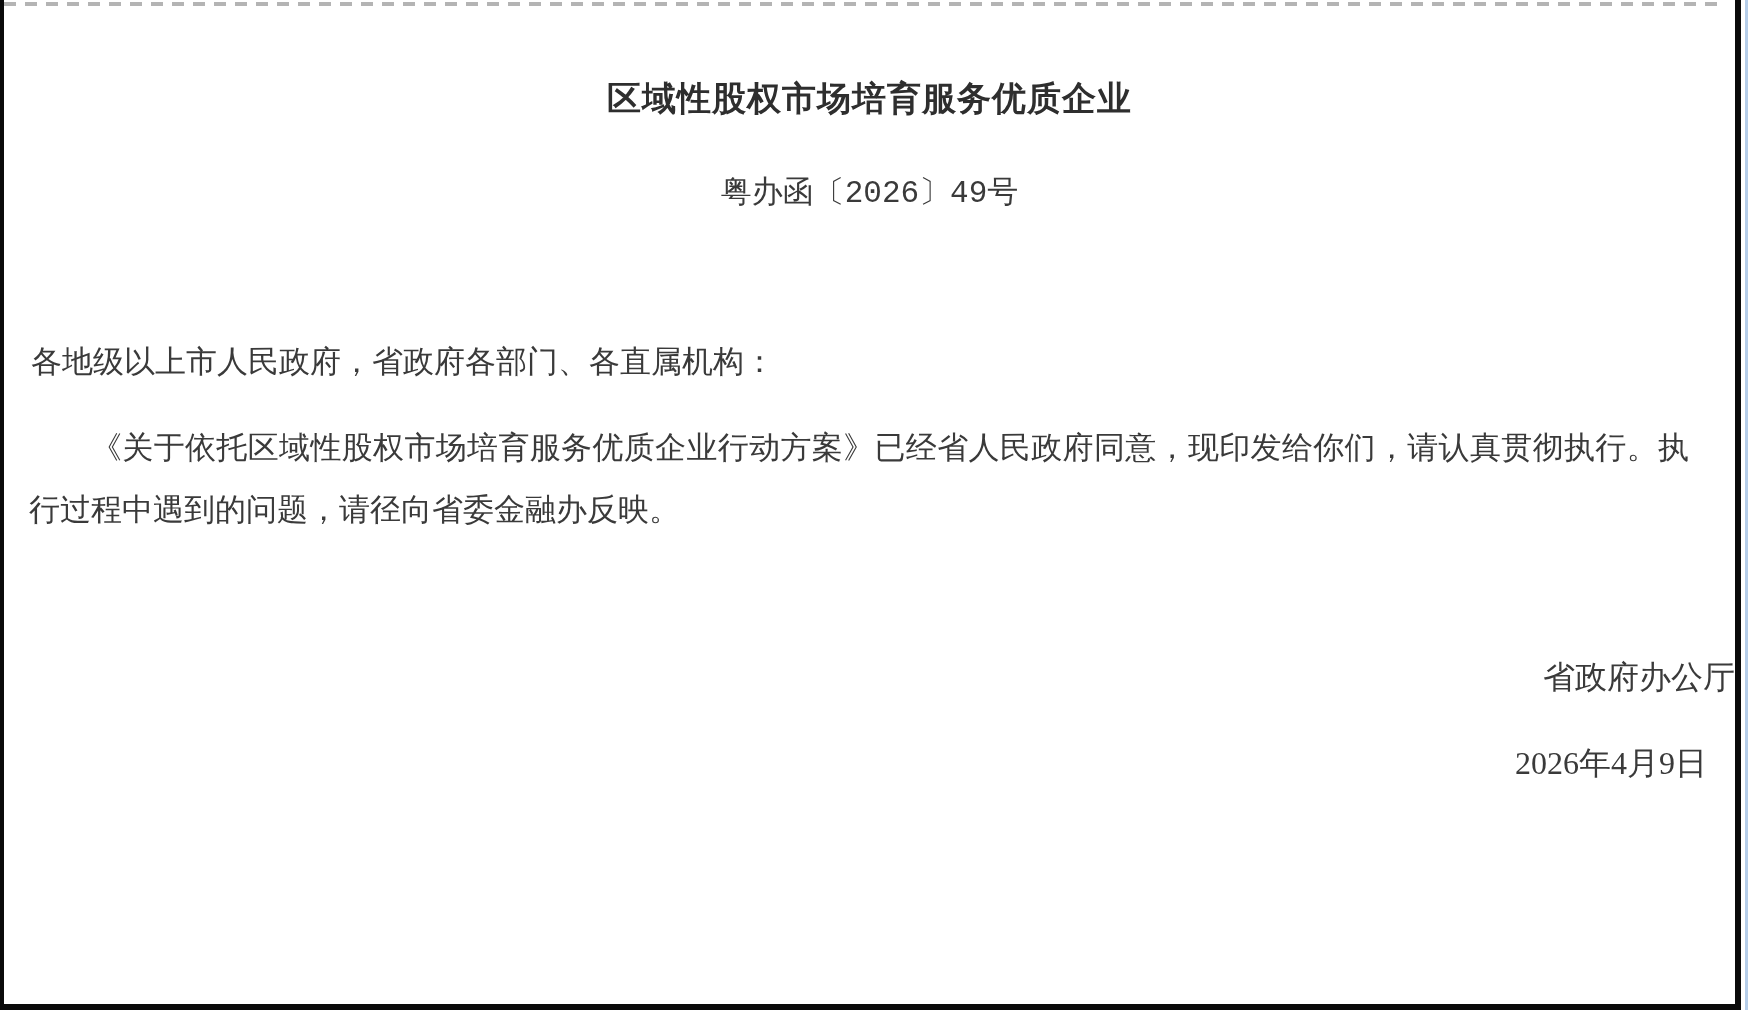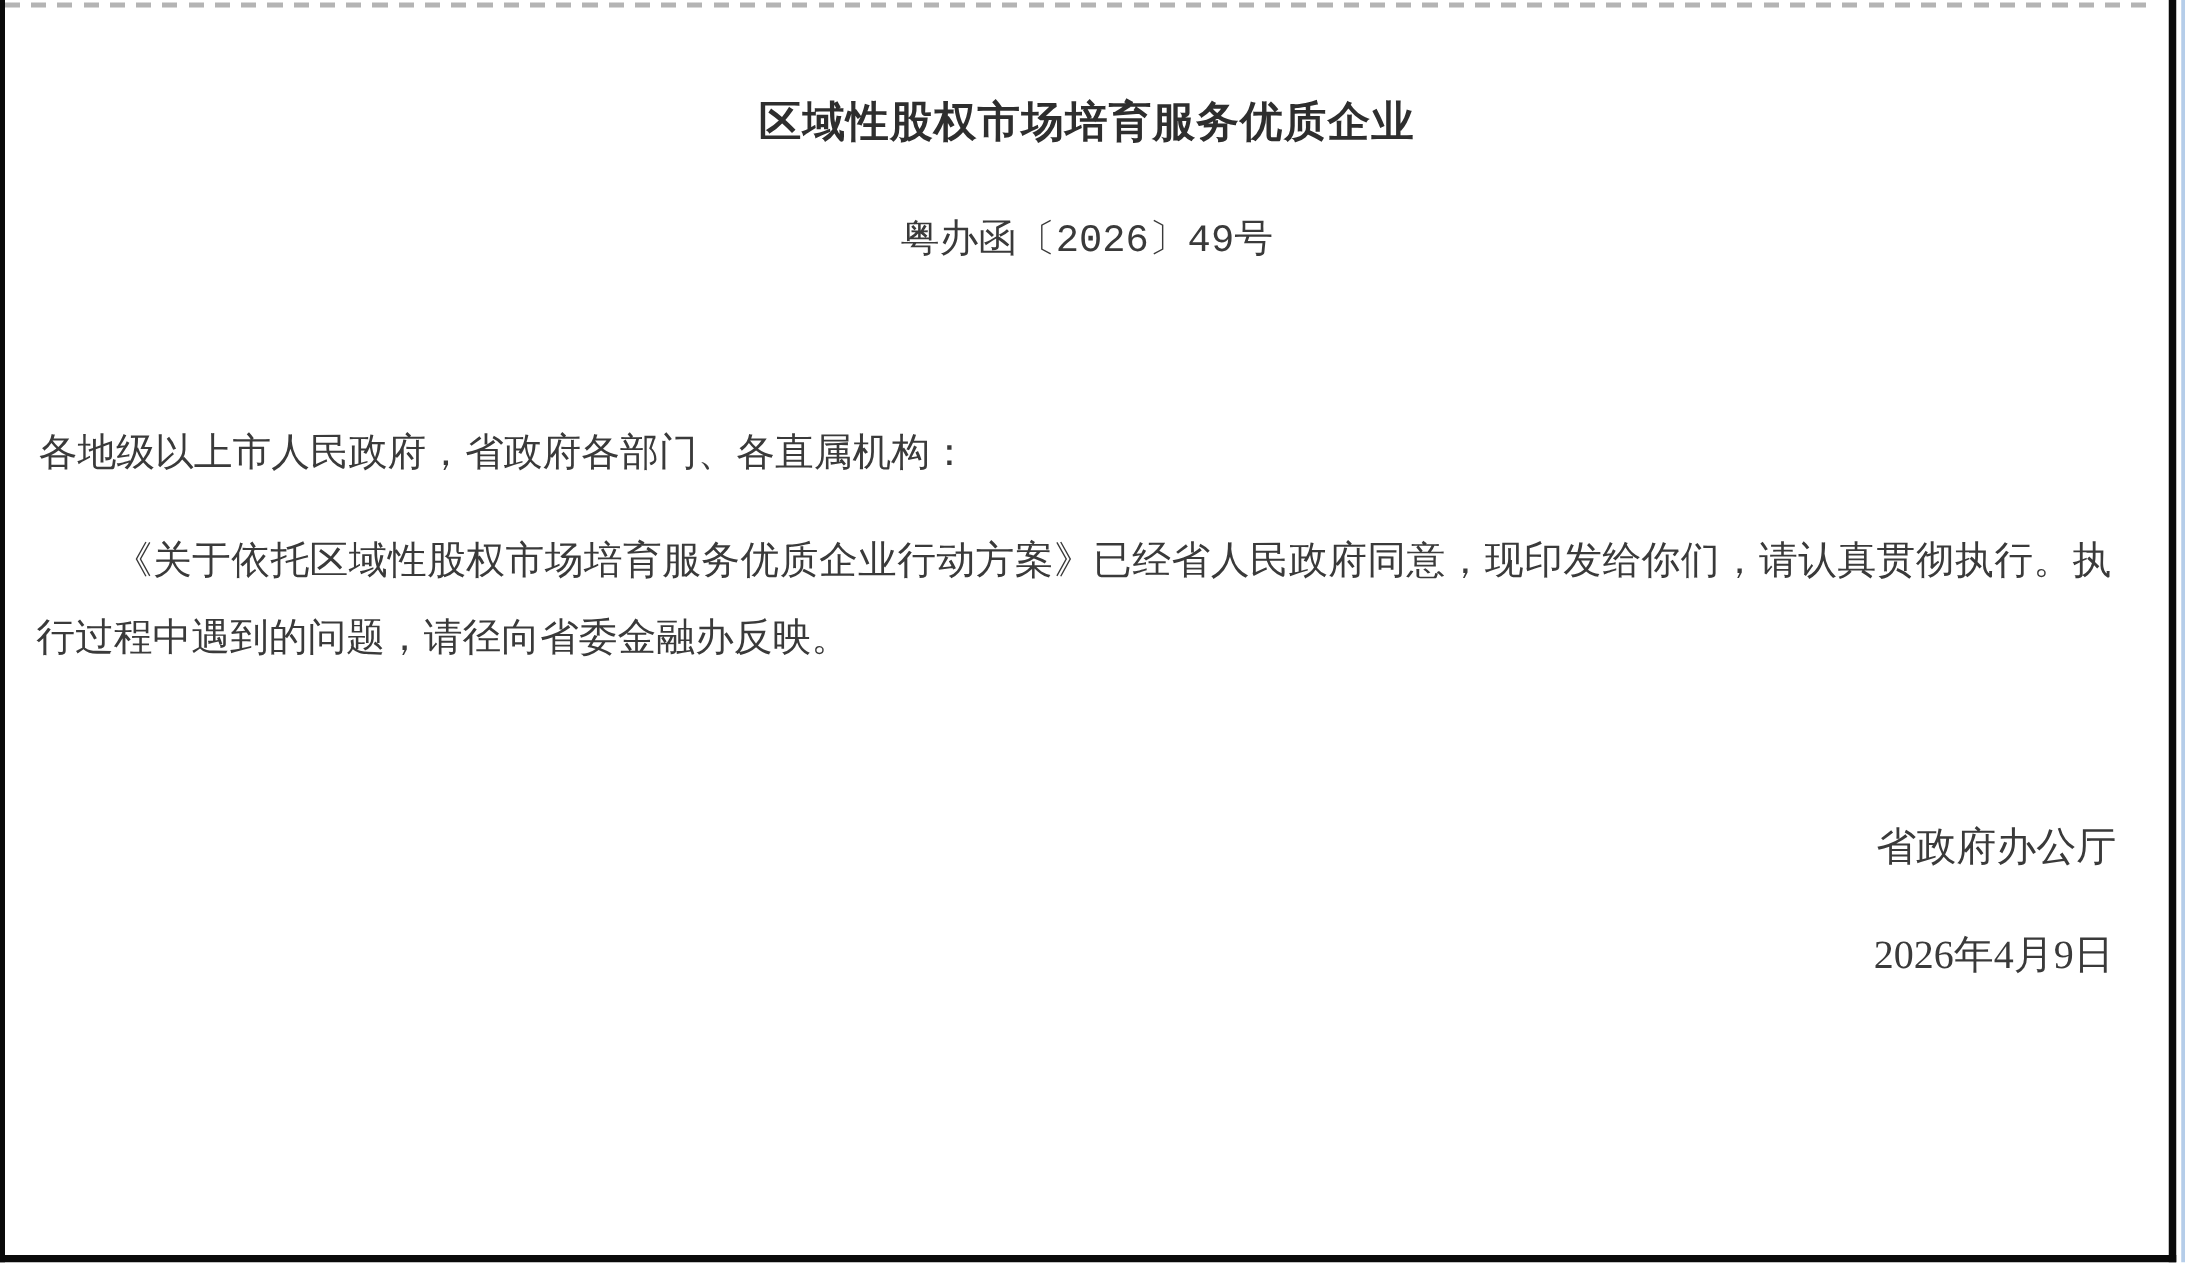--- a/index.html
+++ b/index.html
@@ -77,29 +77,28 @@
     margin: 40px 4px 0 25px;
     width: 1660px;
     font-size: 31px;
     line-height: 62px;
     text-indent: 2em;
     color: #3a3a3a;
     text-align: justify;
   }
   .signature {
     margin-top: 120px;
-    padding-right: 42px;
     font-size: 32px;
     line-height: 1;
     text-align: right;
     color: #3a3a3a;
   }
   .sign-date {
     margin-top: 54px;
-    padding-right: 44px;
+    padding-right: 28px;
     font-size: 32px;
     line-height: 1;
     text-align: right;
     color: #3a3a3a;
   }
 </style>
 </head>
 <body>
 
 <div class="page">

